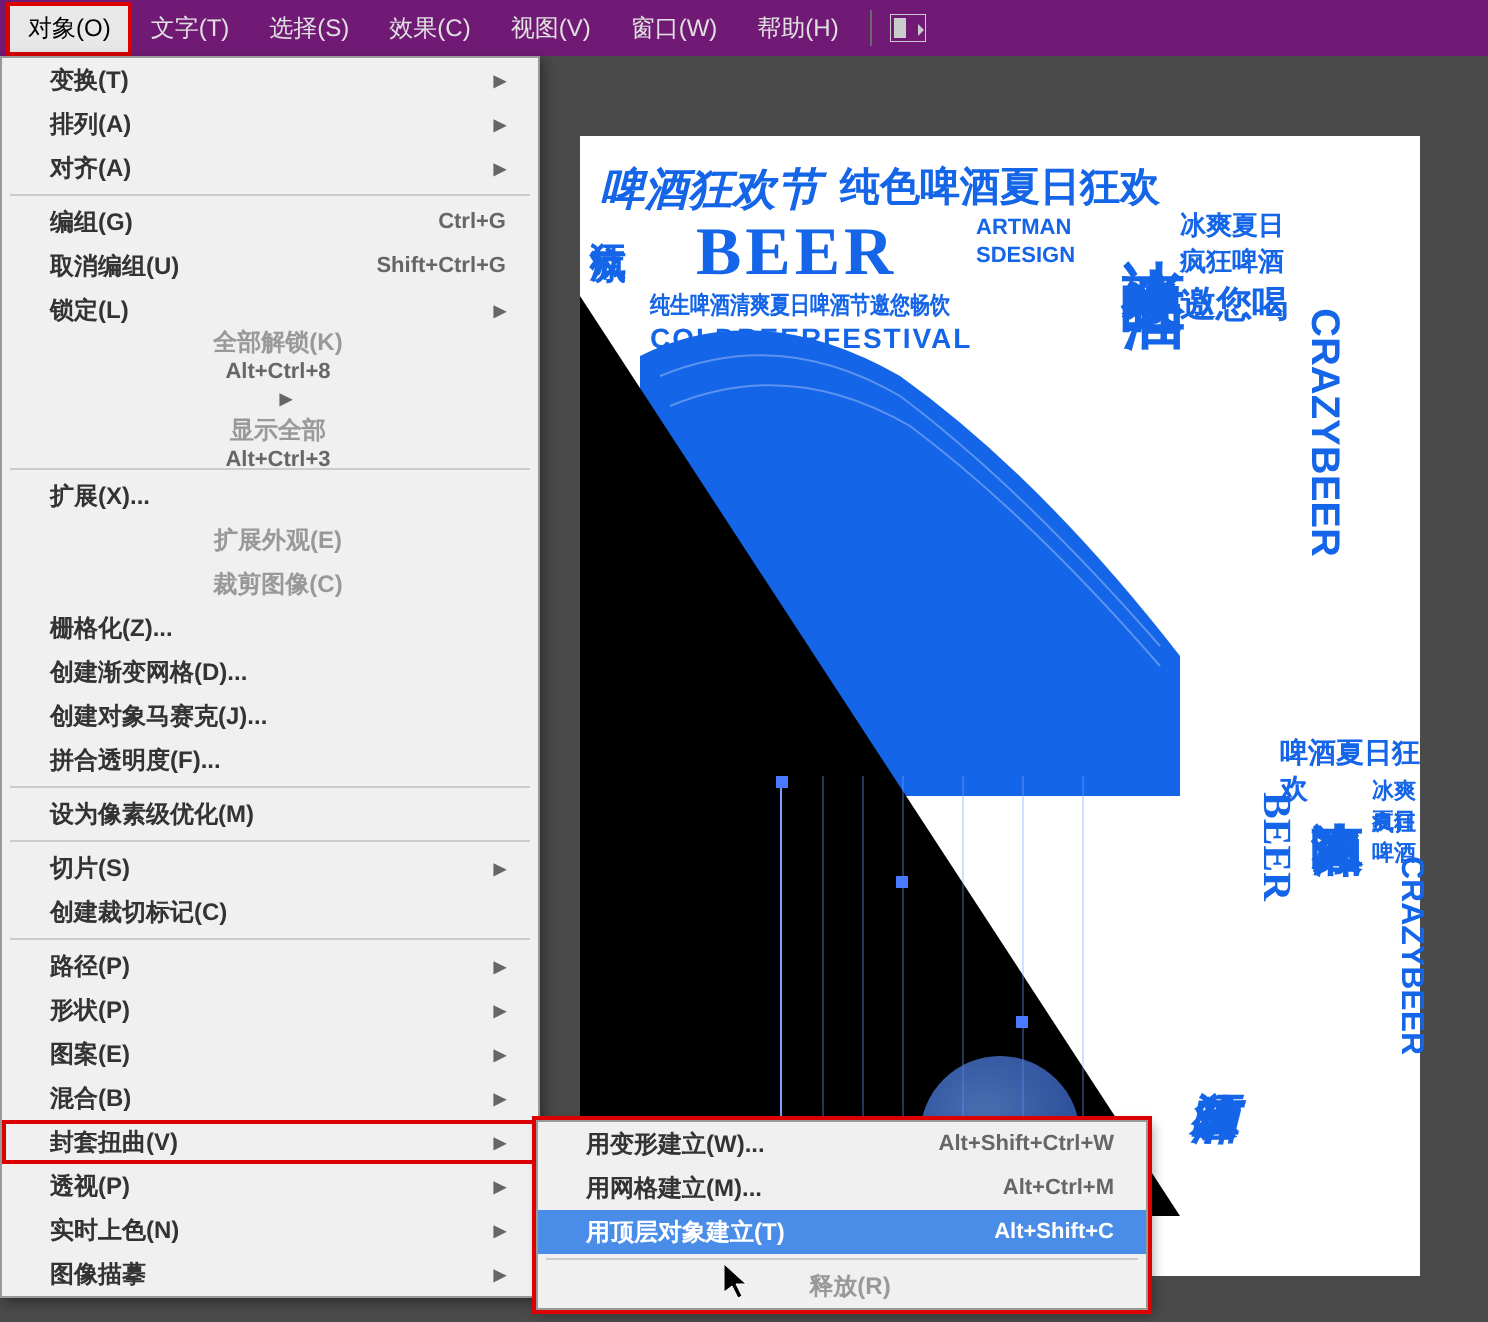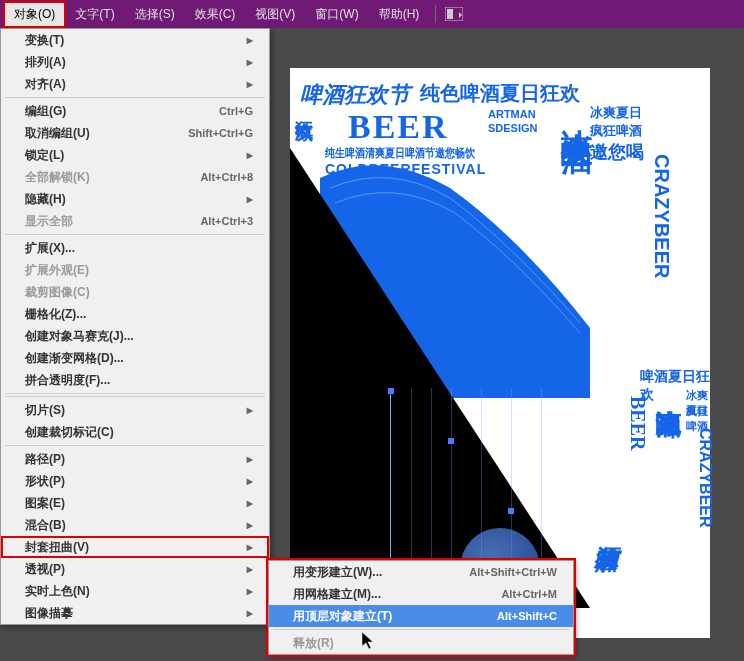--- a/index.html
+++ b/index.html
@@ -13,21 +13,21 @@
 .flyicon svg { width: 18px; height: 14px; }
 .canvas { position: absolute; left: 0; top: 28px; right: 0; bottom: 0; background: #4a4a4a; }
 .artboard { position: absolute; left: 290px; top: 40px; width: 420px; height: 570px; background: #fff; }
 .blackshape { position: absolute; left: 0; top: 80px; width: 300px; height: 460px; background: #000; clip-path: polygon(0 0, 100% 100%, 0 100%); }
 .bluetxt { position: absolute; color: #1565e8; font-weight: 900; }
 .guides { position: absolute; left: 100px; top: 320px; width: 160px; height: 250px; border-left: 1px solid #7aa0ff; }
 .gv { position: absolute; top: 0; bottom: 0; width: 1px; background: #7aa0ff55; }
 .pt { position: absolute; width: 6px; height: 6px; background: #4a7aff; }
 .main-menu { position: absolute; left: 0; top: 28px; width: 270px; background: #f0f0f0; border: 1px solid #999; box-shadow: 2px 2px 6px rgba(0,0,0,0.4); z-index: 10; font-size: 12px; color: #333; }
 .mi { display: flex; align-items: center; justify-content: center; padding: 4px 16px 4px 24px; height: 22px; cursor: pointer; font-weight: bold; }
-.mi.disabled { color: #999; }
+.mi.disabled { color: #999; flex-direction: column; }
 .mi .lbl { flex: 1; }
 .mi .sc { color: #666; font-size: 11px; }
 .mi .arr { color: #666; margin-left: 8px; }
 .mi.highlighted { outline: 2px solid #d00; outline-offset: -2px; }
 .msep { height: 1px; background: #ccc; margin: 2px 4px; }
 .submenu { position: absolute; left: 268px; top: 560px; width: 306px; background: #f0f0f0; border: 1px solid #999; box-shadow: 2px 2px 6px rgba(0,0,0,0.4); z-index: 11; font-size: 12px; color: #333; }
 .submenu.hl { outline: 2px solid #d00; }
 .submenu .mi.selected { background: #4a8de8; color: #fff; }
 .submenu .mi.selected .sc { color: #fff; }
 .cursor { position: absolute; left: 362px; top: 632px; z-index: 20; }
@@ -126,50 +126,52 @@
     </div>
     <div class="mi">
       <span class="lbl">锁定(L)</span>
       <span class="arr" style="font-size: 8px;">▶</span>
     </div>
     <div class="mi disabled">
       <span class="lbl">全部解锁(K)</span>
       <span class="sc">Alt+Ctrl+8</span>
     </div>
     <div class="mi">
-      <span class="lbl">隐藏(H)</span>
       <span class="arr" style="font-size: 8px;">▶</span>
     </div>
     <div class="mi disabled">
       <span class="lbl">显示全部</span>
       <span class="sc">Alt+Ctrl+3</span>
     </div>
     <div class="msep"></div>
     <div class="mi">
       <span class="lbl">扩展(X)...</span>
     </div>
     <div class="mi disabled">
       <span class="lbl">扩展外观(E)</span>
     </div>
     <div class="mi disabled">
       <span class="lbl">裁剪图像(C)</span>
     </div>
     <div class="mi">
       <span class="lbl">栅格化(Z)...</span>
     </div>
     <div class="mi">
+      <span class="lbl">创建渐变网格(D)...</span>
+    </div>
+    <div class="mi">
       <span class="lbl">创建对象马赛克(J)...</span>
     </div>
     <div class="mi">
-      <span class="lbl">创建渐变网格(D)...</span>
-    </div>
-    <div class="mi">
       <span class="lbl">拼合透明度(F)...</span>
     </div>
     <div class="msep"></div>
+    <div class="mi">
+      <span class="lbl">设为像素级优化(M)</span>
+    </div>
     <div class="msep"></div>
     <div class="mi">
       <span class="lbl">切片(S)</span>
       <span class="arr" style="font-size: 8px;">▶</span>
     </div>
     <div class="mi">
       <span class="lbl">创建裁切标记(C)</span>
     </div>
     <div class="msep"></div>
     <div class="mi">

